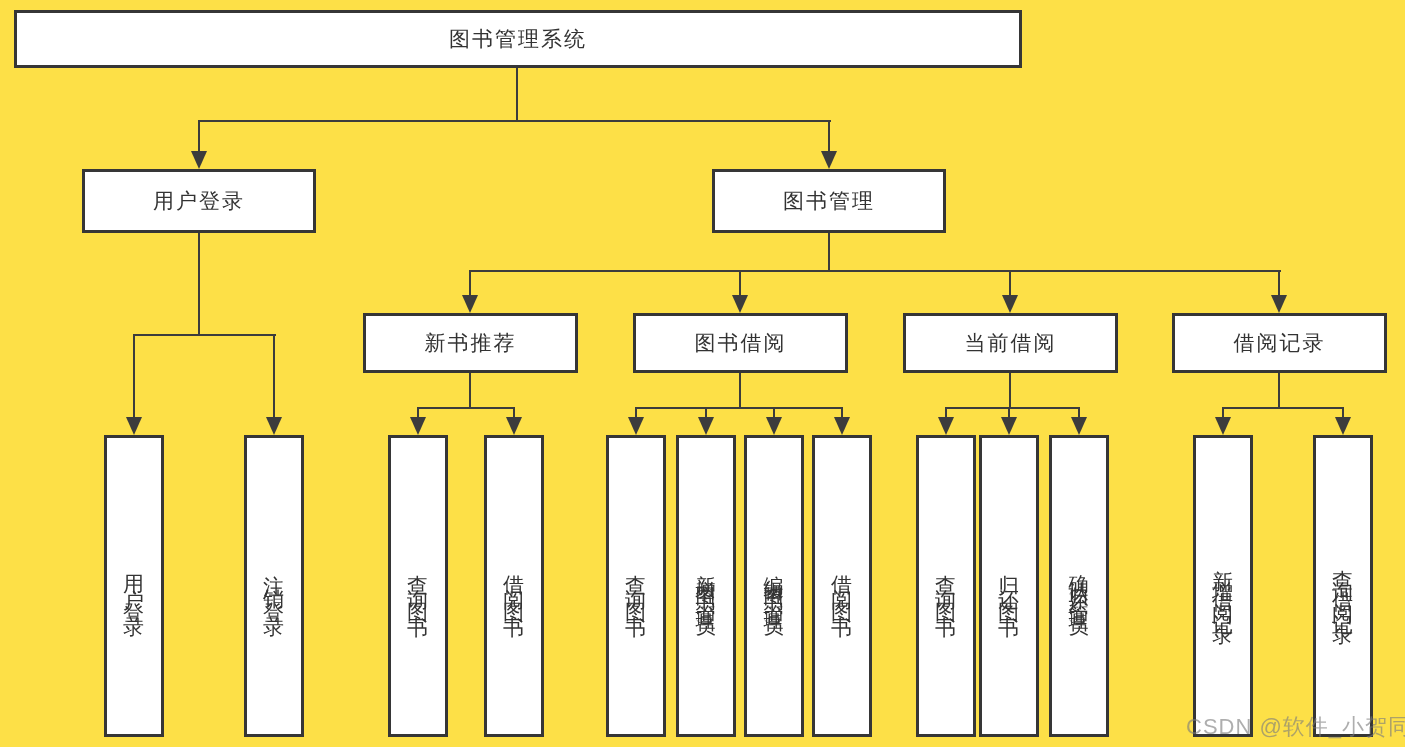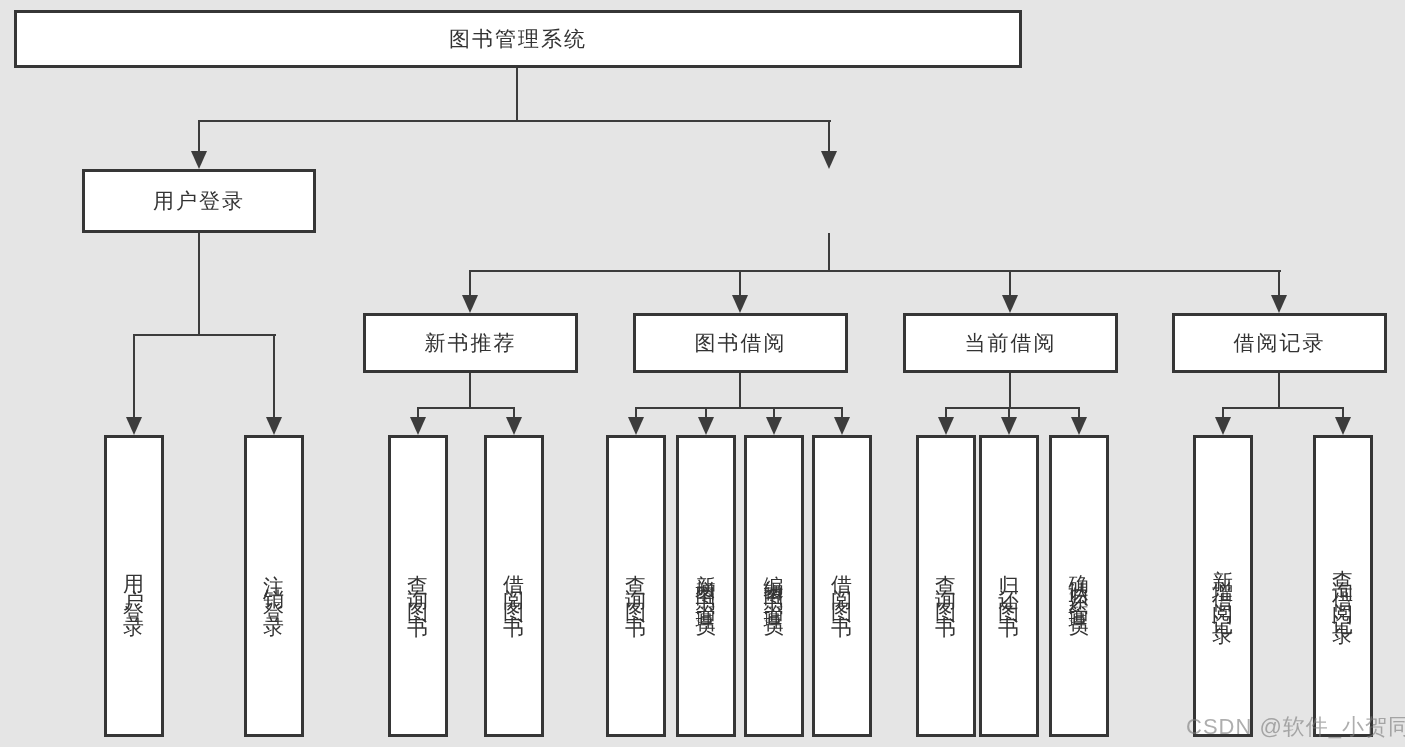--- a/index.html
+++ b/index.html
@@ -1,18 +1,18 @@
 <!DOCTYPE html>
 <html><head>
 <meta charset="utf-8">
 <style>
   * { margin:0; padding:0; box-sizing:border-box; }
   html,body { background:#ffffff; }
   .canvas {
-    position:relative; width:1405px; height:747px; background:#e5e5e5;
+    position:relative; width:1405px; height:747px; background:#fde047;
     font-family:"Liberation Sans", sans-serif; color:#333333; overflow:hidden;
   }
   .node {
     position:absolute; border:3px solid #363636; background:#ffffff;
     display:flex; align-items:center; justify-content:center;
     font-size:21px; letter-spacing:2px; color:#333333;
   }
   .leaf { width:60px; height:302px; top:435px; }
   .vtext { writing-mode:vertical-rl; line-height:1; }
   .sp4 { letter-spacing:14px; }
@@ -32,20 +32,21 @@
   }
 </style>
 </head>
 <body>
 
 <div class="canvas">
 
   <div class="node" style="left:14px; top:10px; width:1008px; height:58px;">图书管理系统</div>
 
   <div class="node" style="left:82px; top:169px; width:234px; height:64px;">用户登录</div>
+  <div class="node" style="left:712px; top:169px; width:234px; height:64px;">图书管理</div>
 
   <div class="node" style="left:363px; top:313px; width:215px; height:60px;">新书推荐</div>
   <div class="node" style="left:633px; top:313px; width:215px; height:60px;">图书借阅</div>
   <div class="node" style="left:903px; top:313px; width:215px; height:60px;">当前借阅</div>
   <div class="node" style="left:1172px; top:313px; width:215px; height:60px;font-family:Liberation Serif, serif;">借阅记录</div>
 
   <div class="node leaf" style="left:104px;">
     <span class="vtext sp4">用户登录</span>
   </div>
   <div class="node leaf" style="left:244px;">

